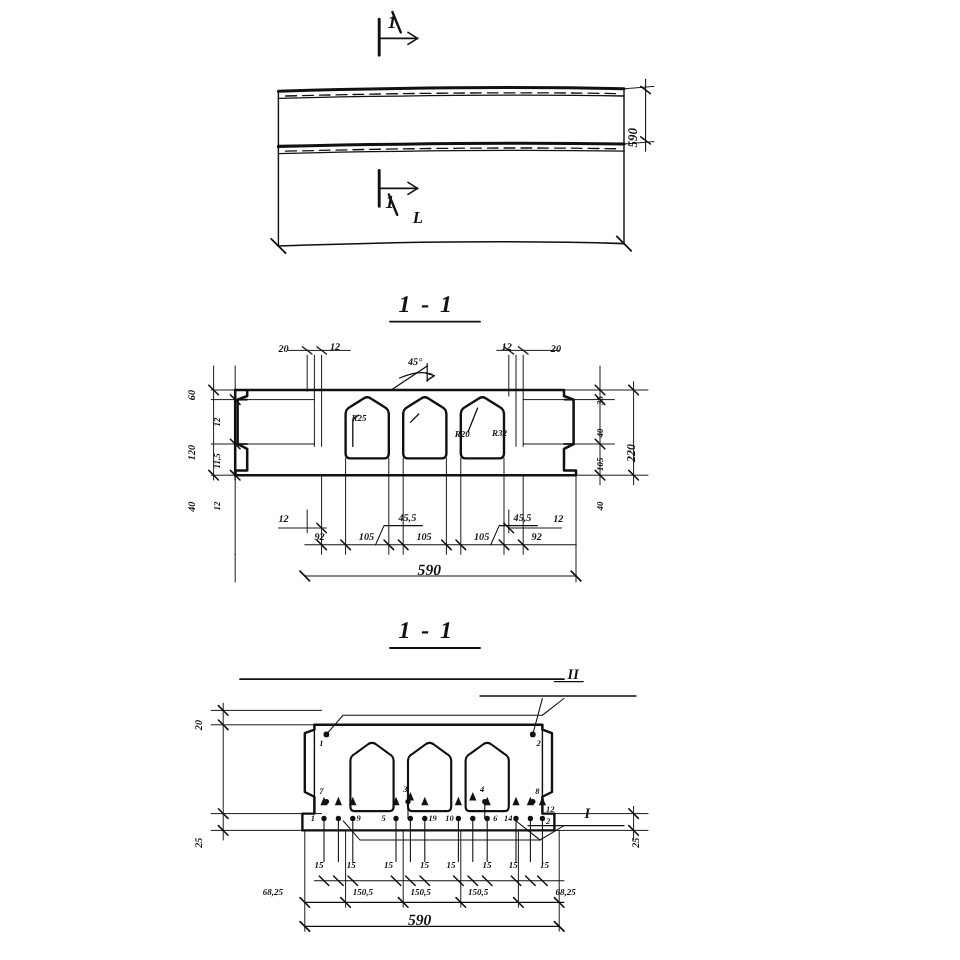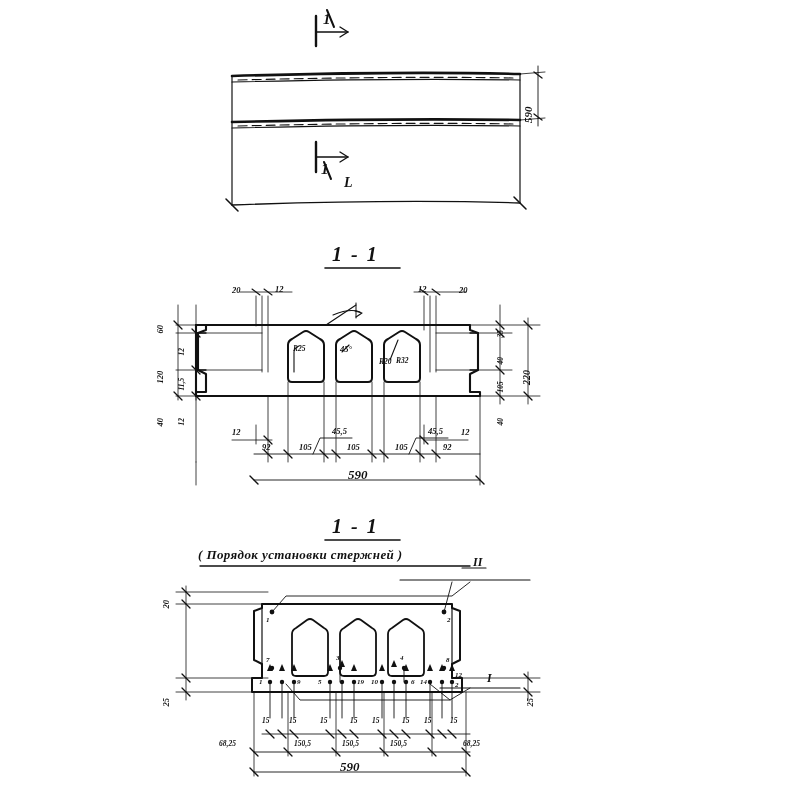--- a/index.html
+++ b/index.html
@@ -310,25 +310,25 @@
   </g>
 </svg>
 
 <div class="lbl d" style="left:323px;top:12px;font-size:15px;">1</div>
 <div class="lbl d" style="left:321px;top:162px;font-size:15px;">1</div>
 <div class="lbl d" style="left:344px;top:176px;font-size:14px;">L</div>
 <div class="lbl d vlbl" style="left:534px;top:112px;transform:rotate(-90deg);font-size:11px;">590</div>
 
 <div class="lbl ttl" style="left:332px;top:244px;">1 - 1</div>
 
-<div class="lbl d8" style="left:340px;top:297px;margin-top:48px;">45°</div>
+<div class="lbl d8" style="left:340px;top:297px;">45°</div>
 
 <div class="lbl d7" style="left:293px;top:345px;">R25</div>
 <div class="lbl d7" style="left:344px;top:358px;margin-left:35px;">R20</div>
-<div class="lbl d7" style="left:396px;top:357px;">R32</div>
+<div class="lbl d7" style="left:410px;top:357px;">R32</div>
 
 <div class="lbl d8" style="left:232px;top:286px;">20</div>
 <div class="lbl d8" style="left:275px;top:285px;">12</div>
 <div class="lbl d8" style="left:418px;top:285px;">12</div>
 <div class="lbl d8" style="left:459px;top:286px;">20</div>
 
 <div class="lbl d8 vlbl" style="left:164px;top:325px;transform:rotate(-90deg);">60</div>
 <div class="lbl d8 vlbl" style="left:164px;top:375px;transform:rotate(-90deg);">120</div>
 <div class="lbl d8 vlbl" style="left:164px;top:418px;transform:rotate(-90deg);">40</div>
 
@@ -347,21 +347,20 @@
 <div class="lbl d8" style="left:262px;top:443px;">92</div>
 <div class="lbl d8" style="left:299px;top:443px;">105</div>
 <div class="lbl d8" style="left:347px;top:443px;">105</div>
 <div class="lbl d8" style="left:395px;top:443px;">105</div>
 <div class="lbl d8" style="left:443px;top:443px;">92</div>
 <div class="lbl d8" style="left:332px;top:427px;">45,5</div>
 <div class="lbl d8" style="left:428px;top:427px;">45,5</div>
 <div class="lbl d" style="left:348px;top:468px;font-size:13px;">590</div>
 
 <div class="lbl ttl" style="left:332px;top:516px;">1 - 1</div>
-<div class="lbl cap" style="left:198px;top:548px;">( Порядок установки стержней )</div>
 <div class="lbl d" style="left:473px;top:556px;font-size:12px;">II</div>
 <div class="lbl d" style="left:487px;top:672px;font-size:12px;">I</div>
 
 <div class="lbl d8 vlbl" style="left:170px;top:600px;transform:rotate(-90deg);">20</div>
 <div class="lbl d8 vlbl" style="left:170px;top:698px;transform:rotate(-90deg);">25</div>
 <div class="lbl d8 vlbl" style="left:534px;top:698px;transform:rotate(-90deg);">25</div>
 
 <div class="lbl rn" style="left:266px;top:617px;">1</div>
 <div class="lbl rn" style="left:447px;top:617px;">2</div>
 

